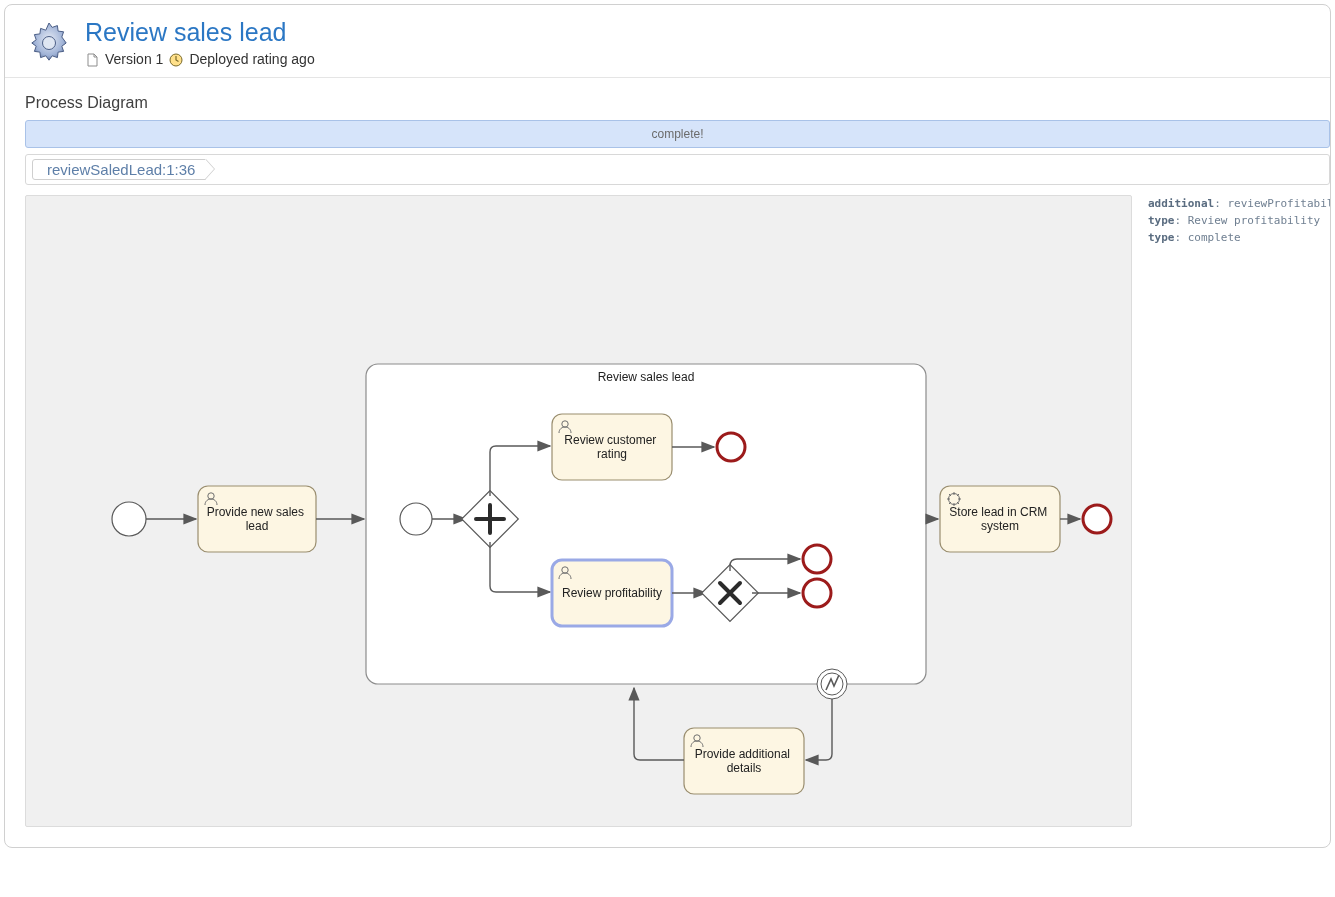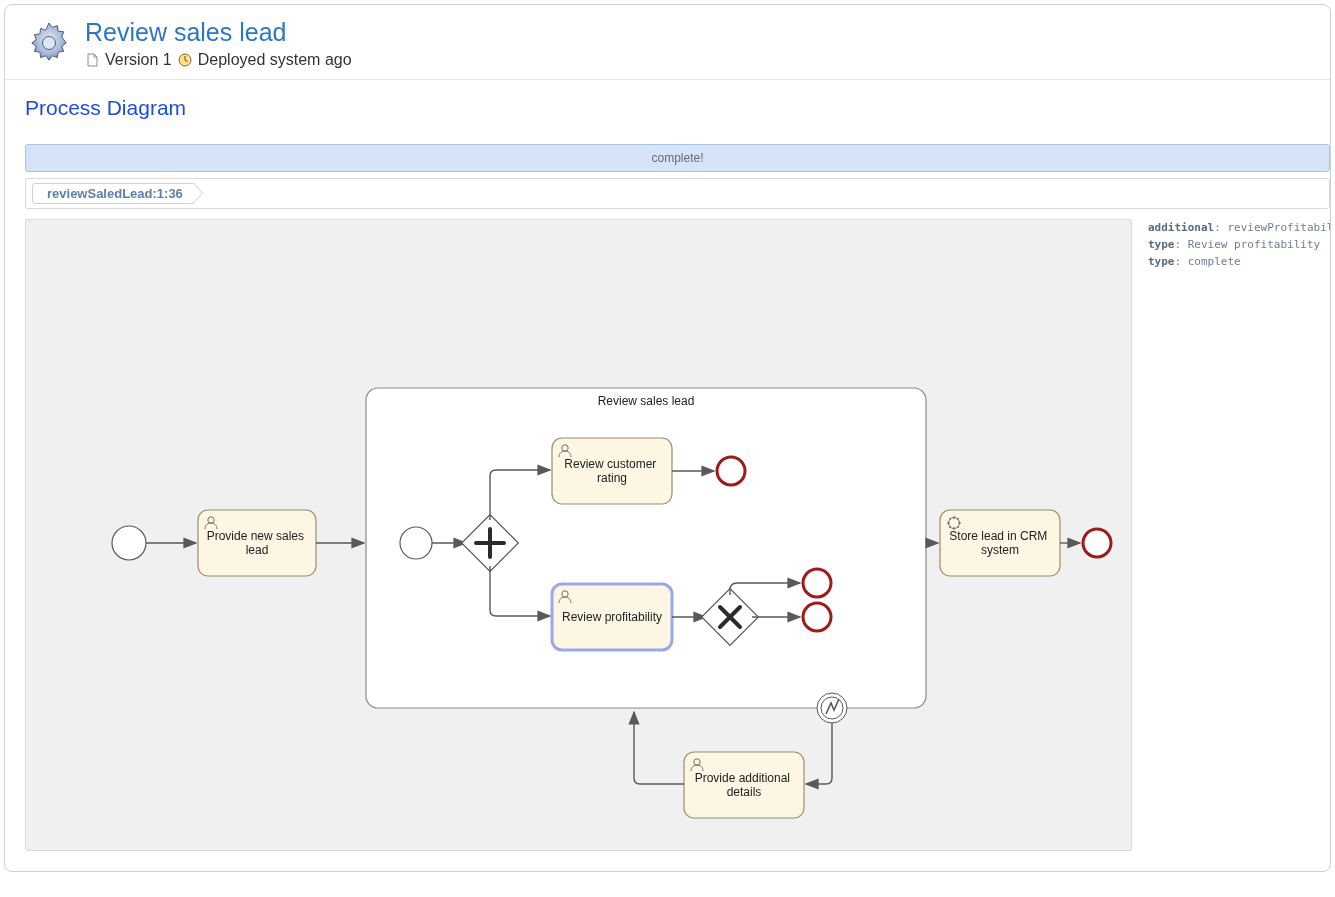--- a/index.html
+++ b/index.html
@@ -1,26 +1,26 @@
 <!DOCTYPE html>
 <html><head>
 <meta charset="utf-8">
 <style>
   html,body{margin:0;padding:0;font-family:"Lucida Grande","Helvetica Neue",Arial,sans-serif;font-size:13px;color:#333;background:#fff;}
   .page{border:1px solid #d0d0d0;border-radius:8px;margin:4px;overflow:hidden;}
   .header{display:flex;align-items:flex-start;padding:14px 20px 10px 20px;border-bottom:1px solid #e5e5e5;}
   .gear-wrap{margin-right:12px;}
   .title{font-size:25px;color:#2b77c4;font-weight:400;line-height:1.05;}
-  .subline{margin-top:6px;display:flex;align-items:center;gap:6px;font-size:16px;color:#333;}
+  .subline{margin-top:6px;display:flex;align-items:flex-end;gap:6px;font-size:14px;color:#333;}
   .ver-icon,.clock-icon{display:inline-flex;}
-  .section-title{color:#1d4ed8;font-size:21px;padding:16px 20px 24px 20px;}
+  .section-title{color:#404040;font-size:16px;padding:16px 20px 8px 20px;}
   .content{padding:0 0 20px 20px;}
   .statusbar{background:#d6e4fa;border:1px solid #a9c2e8;border-radius:3px;color:#6b6b6b;font-size:12px;text-align:center;padding:6px 0;margin:0 0 6px 0;}
   .bc-wrap{border:1px solid #d8d8d8;border-radius:3px;background:#fff;padding:4px 6px;margin-bottom:10px;}
-  .bc-item{display:inline-flex;align-items:center;border:1px solid #cfcfcf;border-left:none;background:#fff;color:#5e7fa8;font-size:13px;font-weight:bold;padding:3px 10px 3px 14px;position:relative;height:13px;}
+  .bc-item{display:inline-flex;align-items:center;border:1px solid #cfcfcf;border-left:none;background:#fff;color:#5e7fa8;font-size:15px;font-weight:normal;padding:3px 10px 3px 14px;position:relative;height:13px;}
   .bc-item:first-child{border-left:1px solid #cfcfcf;border-radius:3px 0 0 3px;}
   .bc-item::after{content:"";position:absolute;right:-9px;top:-1px;width:0;height:0;border-top:10.5px solid transparent;border-bottom:10.5px solid transparent;border-left:9px solid #fff;z-index:2;}
   .bc-item::before{content:"";position:absolute;right:-10px;top:-1px;width:0;height:0;border-top:10.5px solid transparent;border-bottom:10.5px solid transparent;border-left:9px solid #cfcfcf;z-index:1;}
   .canvas-row{display:flex;align-items:flex-start;gap:16px;}
   .canvas{background:#f0f0f0;border:1px solid #dcdcdc;border-radius:2px;width:1105px;height:630px;position:relative;}
   .meta{font-family:"Lucida Console",Monaco,monospace;font-size:11px;color:#6f7f91;line-height:1.55;white-space:nowrap;}
   .meta b{color:#5a6c80;font-weight:bold;}
   svg{display:block;}
   .task-box{fill:#fdf6e3;stroke:#9a8e6f;stroke-width:1.2;}
   .task-box.selected{stroke:#9aa9e6;stroke-width:3;}
@@ -62,21 +62,21 @@
               <path d="M9 1v3h3" fill="none" stroke="#8d8d8d"></path>
             </svg>
         </span>
         <span>Version 1</span>
         <span class="clock-icon">
           <svg width="14" height="14" viewBox="0 0 14 14">
               <circle cx="7" cy="7" r="6" fill="#ffe08a" stroke="#7a6a2a"></circle>
               <path d="M7 3v4l2.5 1.5" stroke="#7a6a2a" fill="none" stroke-width="1.2"></path>
             </svg>
         </span>
-        <span>Deployed system ago</span>
+        <span>Deployed rating ago</span>
       </div>
     </div>
   </div>
 
   <div class="section-title">Process Diagram</div>
 
   <div class="content">
     <div class="statusbar">complete!</div>
 
     <div class="bc-wrap">

